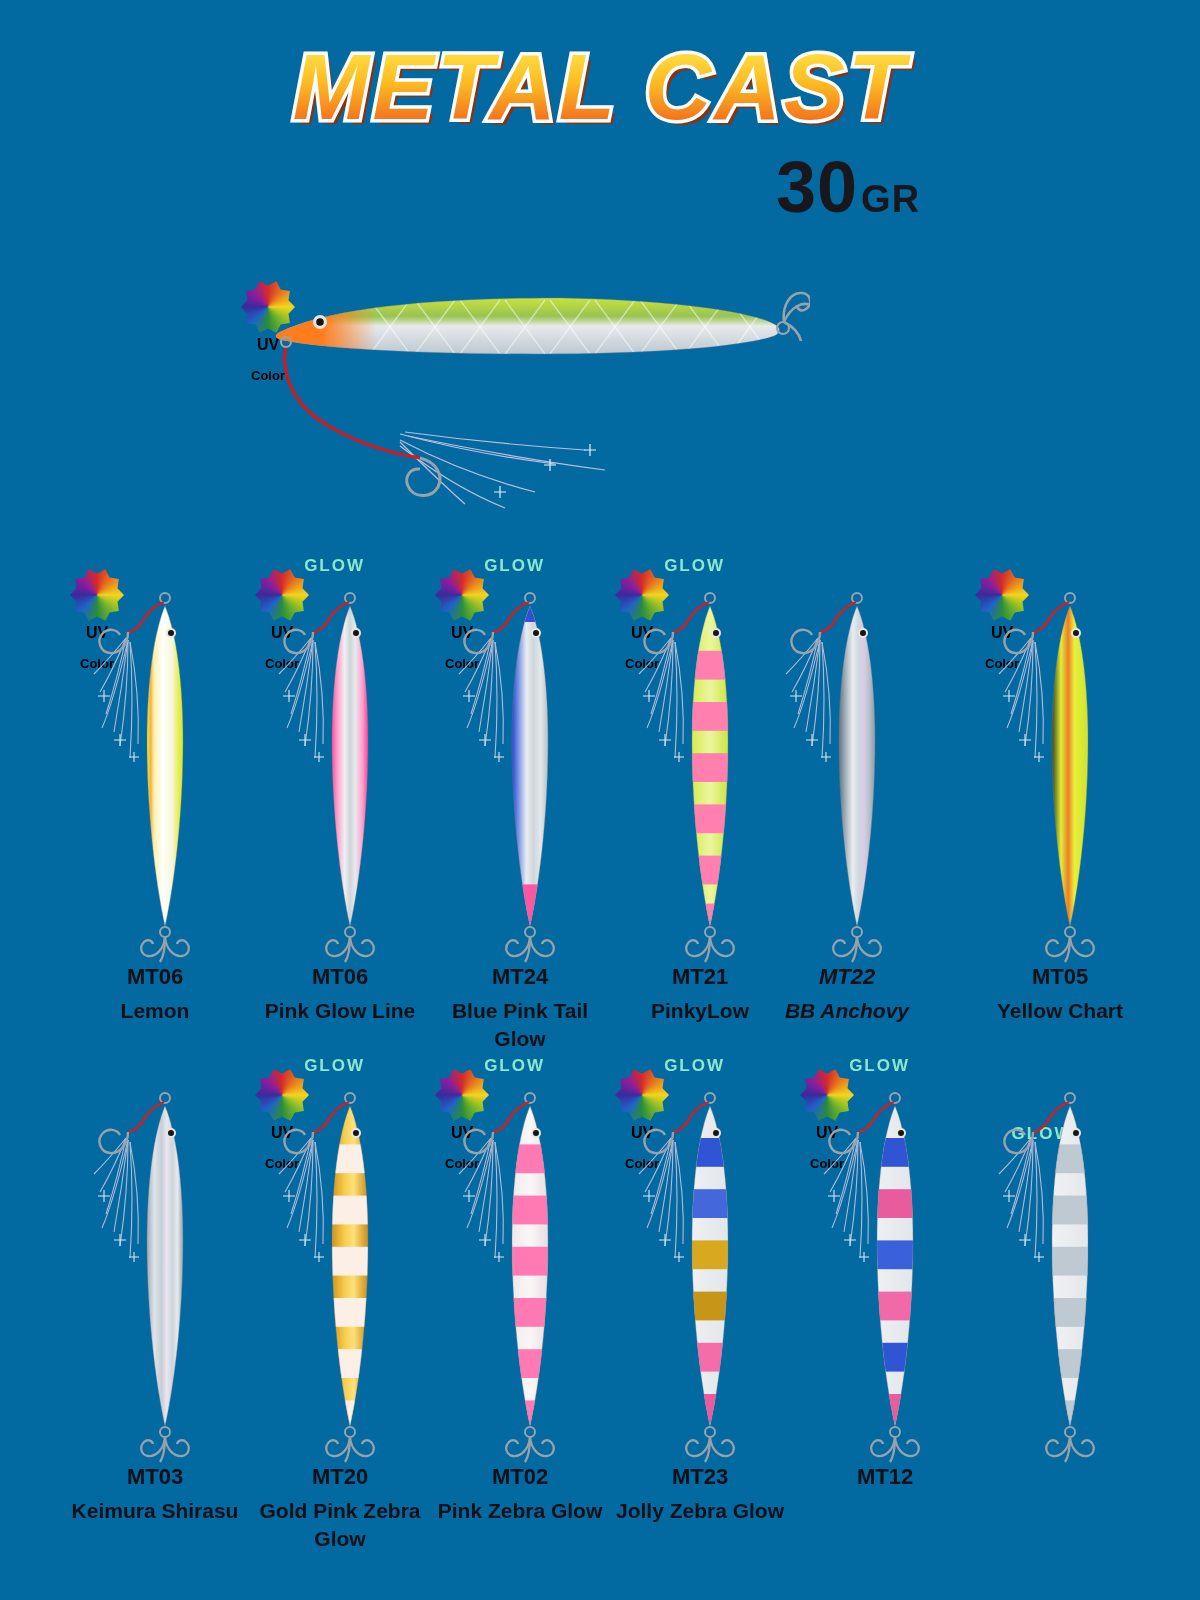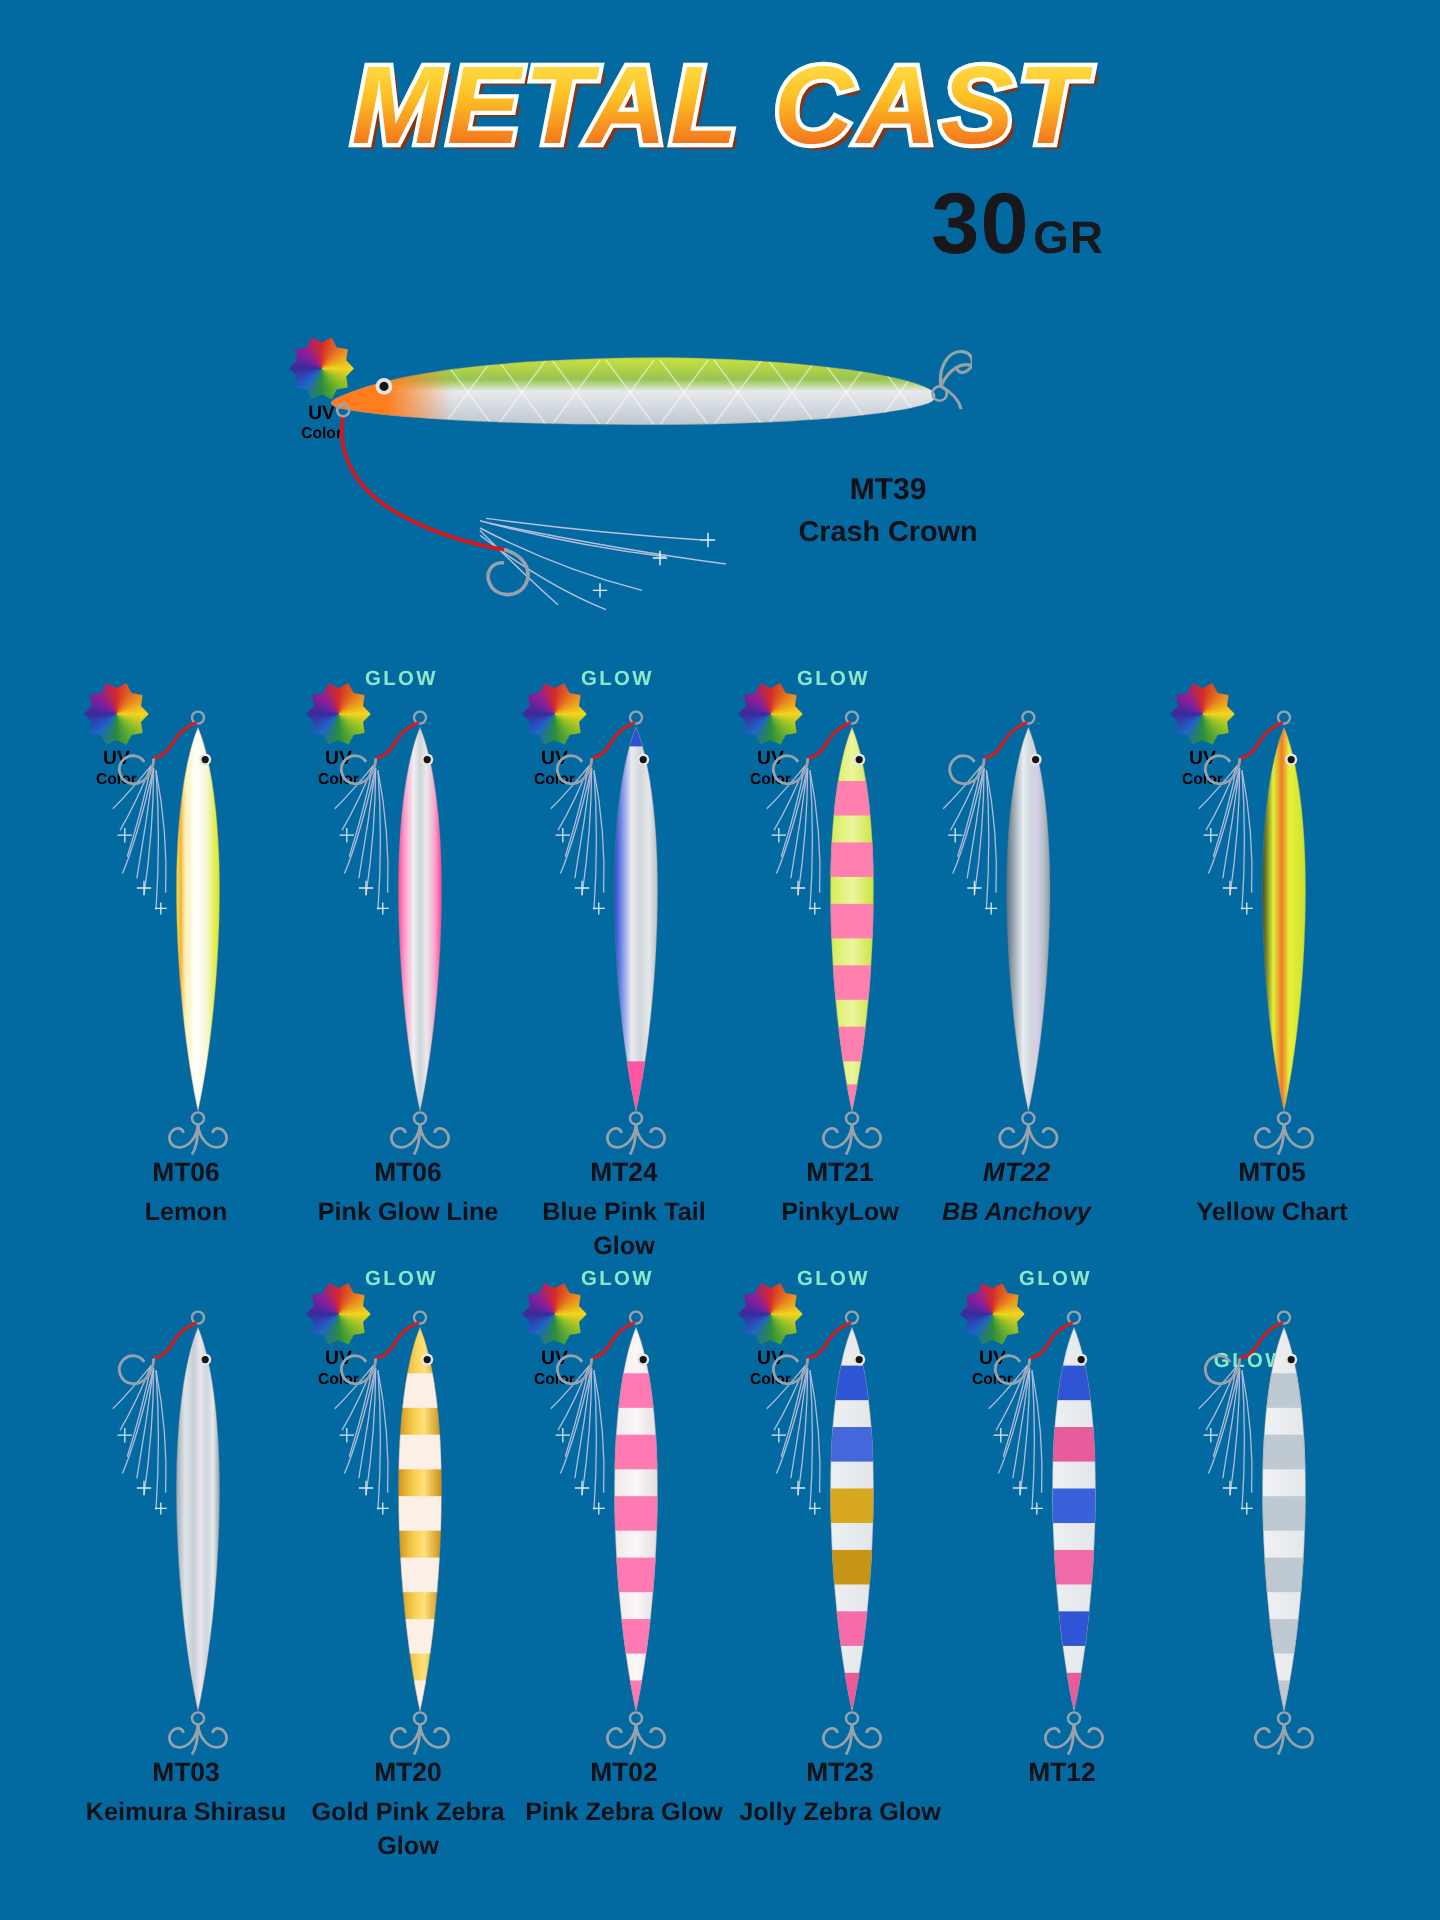--- a/index.html
+++ b/index.html
@@ -14,21 +14,21 @@
   .weight .w-val{font-size:72px;letter-spacing:1px;margin-left:28px;}
   .weight .w-unit{font-size:38px;margin-left:3px;letter-spacing:1px;}
 
   
   .uv-badge{width:72px;text-align:center;}
   .uv-wheel{width:54px;height:54px;margin:0 auto;
     background:conic-gradient(#d42a2a,#e87c1e,#f2d51e,#7ab82a,#2a8c3c,#1e64c8,#3a2a9c,#8c1e9c,#d42a2a);
     clip-path:polygon(100% 50%,88% 62.4%,90.5% 79.4%,73.5% 82.4%,65.5% 97.6%,50% 90%,34.5% 97.6%,26.5% 82.4%,9.5% 79.4%,12% 62.4%,0% 50%,12% 37.6%,9.5% 20.6%,26.5% 17.6%,34.5% 2.4%,50% 10%,65.5% 2.4%,73.5% 17.6%,90.5% 20.6%,88% 37.6%);}
   .uv-text{margin-top:3px;color:#000;line-height:1.05;text-align:center;}
   .uv-text .uv-line{display:block;font-size:16px;font-weight:bold;}
-  .uv-text .small{display:block;font-size:13px;font-weight:bold;}
+  .uv-text .small{display:block;font-size:13px;font-weight:bold;margin-top:15px;}
   .glow-badge{font-size:17px;font-weight:bold;letter-spacing:2px;color:var(--glow,#8ce8c8);}
 
   
   .hero{position:absolute;left:180px;top:252px;width:740px;height:310px;}
   .hero .uv-badge{position:absolute;left:52px;top:28px;}
   .hero-lure-wrap{position:absolute;left:70px;top:4px;width:560px;height:260px;}
   .hero-lure-wrap svg{width:560px;height:260px;display:block;}
   .hero-label{position:absolute;left:430px;top:142px;width:260px;text-align:center;color:#101018;}
   .hero-label .code{font-size:25px;font-weight:bold;}
   .hero-label .name{font-size:24px;font-weight:bold;margin-top:7px;}
@@ -135,24 +135,20 @@
           <circle cx="70" cy="66" r="3.8" fill="#141414"></circle>
   <circle cx="36" cy="86" r="5" fill="none" stroke="#9aa3ac" stroke-width="2.2"></circle>
   <circle cx="533" cy="72" r="6" fill="none" stroke="#9aa3ac" stroke-width="2.2"></circle>
   <g stroke="#99a1aa" stroke-width="2.6" fill="none">
     <path d="M534,66 C532,50 540,36 552,37 C561,38 563,48 556,53 C552,56 547,54 547,49"></path>
     <path d="M534,66 C540,52 552,44 562,50"></path>
     <path d="M534,66 C542,70 549,77 551,85"></path>
   </g>
         </svg>
       </div>
-    <div class="hero-label">
-      <div class="code">MT39</div>
-      <div class="name">Crash Crown</div>
-    </div>
   </section>
 
   <div id="grid">
       <div class="card" style="left: 65px; top: 552px;">
 
       <div class="uv-badge">
         <div class="uv-wheel"></div>
         <div class="uv-text">
           <span class="uv-line">UV</span>
           <span class="small">Color</span>

